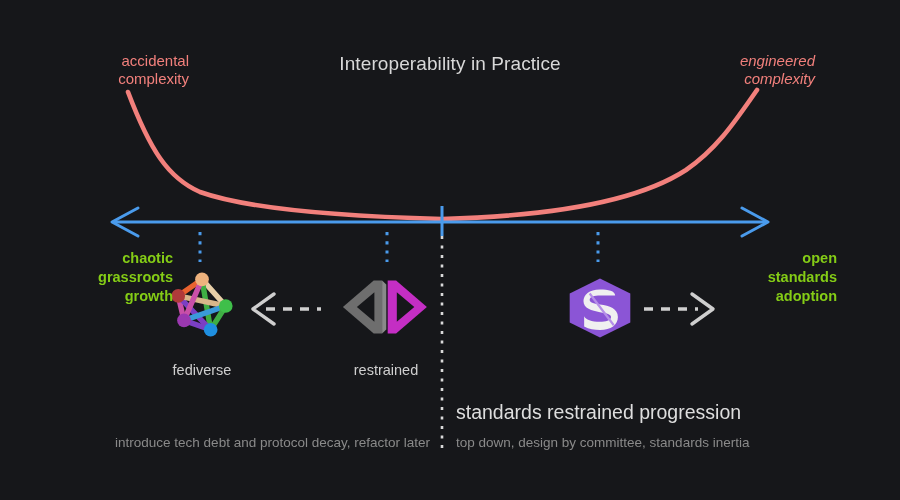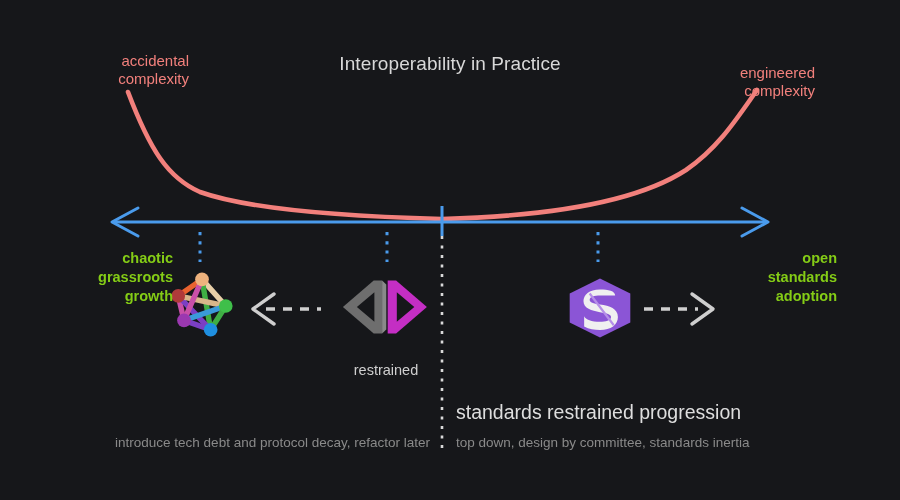--- a/index.html
+++ b/index.html
@@ -30,21 +30,21 @@
 
   
   .curve-label {
     color: #f2807c;
     font-size: 15px;
     line-height: 18px;
     text-align: right;
     white-space: nowrap;
   }
   #label-accidental { left: 64px; top: 52px; width: 125px; }
-  #label-engineered { left: 690px; top: 64px; width: 125px; }
+  #label-engineered { left: 690px; top: 52px; width: 125px; font-style: italic; }
 
   
   .axis-label {
     color: #84cc16;
     font-size: 14.5px;
     line-height: 19px;
     text-align: right;
     white-space: nowrap;
     font-weight: bold;
   }
@@ -198,20 +198,21 @@
     <div>grassroots</div>
     <div>growth</div>
   </div>
 
   <div class="abs axis-label" id="label-open">
     <div>open</div>
     <div>standards</div>
     <div>adoption</div>
   </div>
 
+  <div class="abs logo-caption" id="cap-fediverse">fediverse</div>
   <div class="abs logo-caption" id="cap-activitypub">restrained</div>
 
   <div class="abs summary-sub" id="sum-left-sub">introduce tech debt and protocol decay, refactor later</div>
 
   <div class="abs summary-head" id="sum-right-head">standards restrained progression</div>
   <div class="abs summary-sub" id="sum-right-sub">top down, design by committee, standards inertia</div>
 
 </div>
 
 </body></html>

